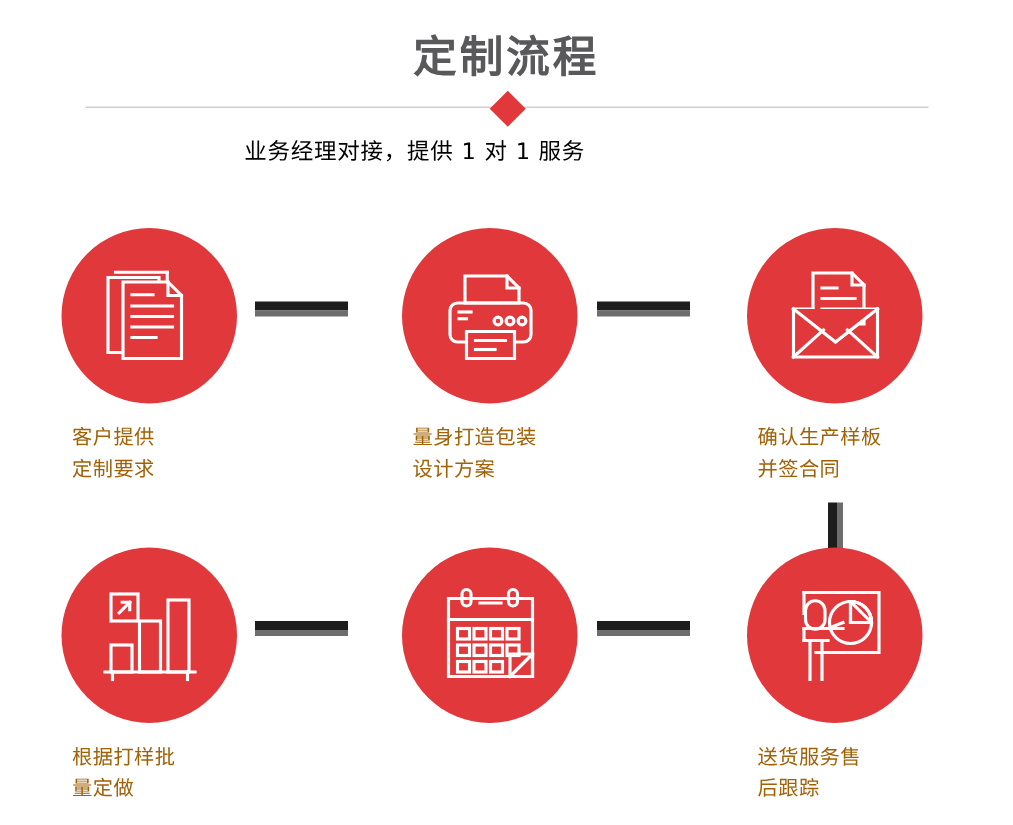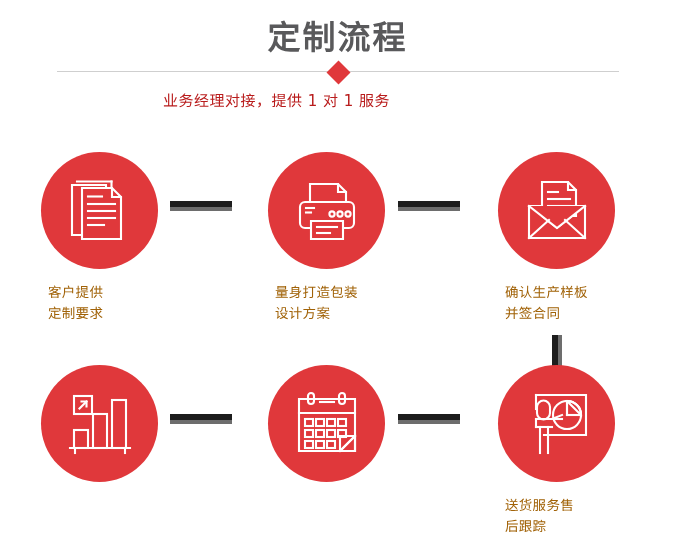--- a/index.html
+++ b/index.html
@@ -28,21 +28,21 @@
     width: 675px;
     height: 140px;
   }
 
   .page-title {
     position: absolute;
     left: 0;
     top: 20px;
     width: 675px;
     text-align: center;
-    font-size: 33px;
+    font-size: 29px;
     font-weight: bold;
     color: #59595b;
     letter-spacing: 2px;
     line-height: 36px;
   }
 
   .divider-wrap {
     position: absolute;
     left: 57px;
     top: 71px;
@@ -71,21 +71,21 @@
     transform: rotate(45deg);
   }
 
   .page-subtitle {
     position: absolute;
     left: 0;
     top: 90px;
     width: 553px;
     text-align: center;
     font-size: 15px;
-    color: #b91c1c;
+    color: #000000;
     line-height: 22px;
     letter-spacing: 0.5px;
   }
 
   
   .flow {
     position: absolute;
     left: 0;
     top: 140px;
     width: 675px;
@@ -293,20 +293,22 @@
             <path d="M15.5 11.5 H20.5 V16.5"></path>
             <rect x="8" y="40" width="14" height="18"></rect>
             <rect x="27" y="24" width="14" height="34"></rect>
             <rect x="46" y="10" width="14" height="48"></rect>
             <line x1="4" y1="58" x2="64" y2="58"></line>
             <line x1="9" y1="58" x2="9" y2="63"></line>
             <line x1="59" y1="58" x2="59" y2="63"></line>
           </svg>
         </span>
       </div>
+      <div class="step-label">根据打样批
+量定做</div>
     </div>
 
     <div class="step step-5">
       <div class="step-circle">
         <span>
           <svg width="70" height="70" viewBox="0 0 70 70" fill="none" stroke="#ffffff" stroke-width="2.1" stroke-linecap="square" stroke-linejoin="miter">
             <rect x="16" y="4" width="6" height="11" rx="3"></rect>
             <rect x="47" y="4" width="6" height="11" rx="3"></rect>
             <line x1="28" y1="13" x2="42" y2="13"></line>
             <path d="M7 10 H63 V62 H7 Z"></path>

